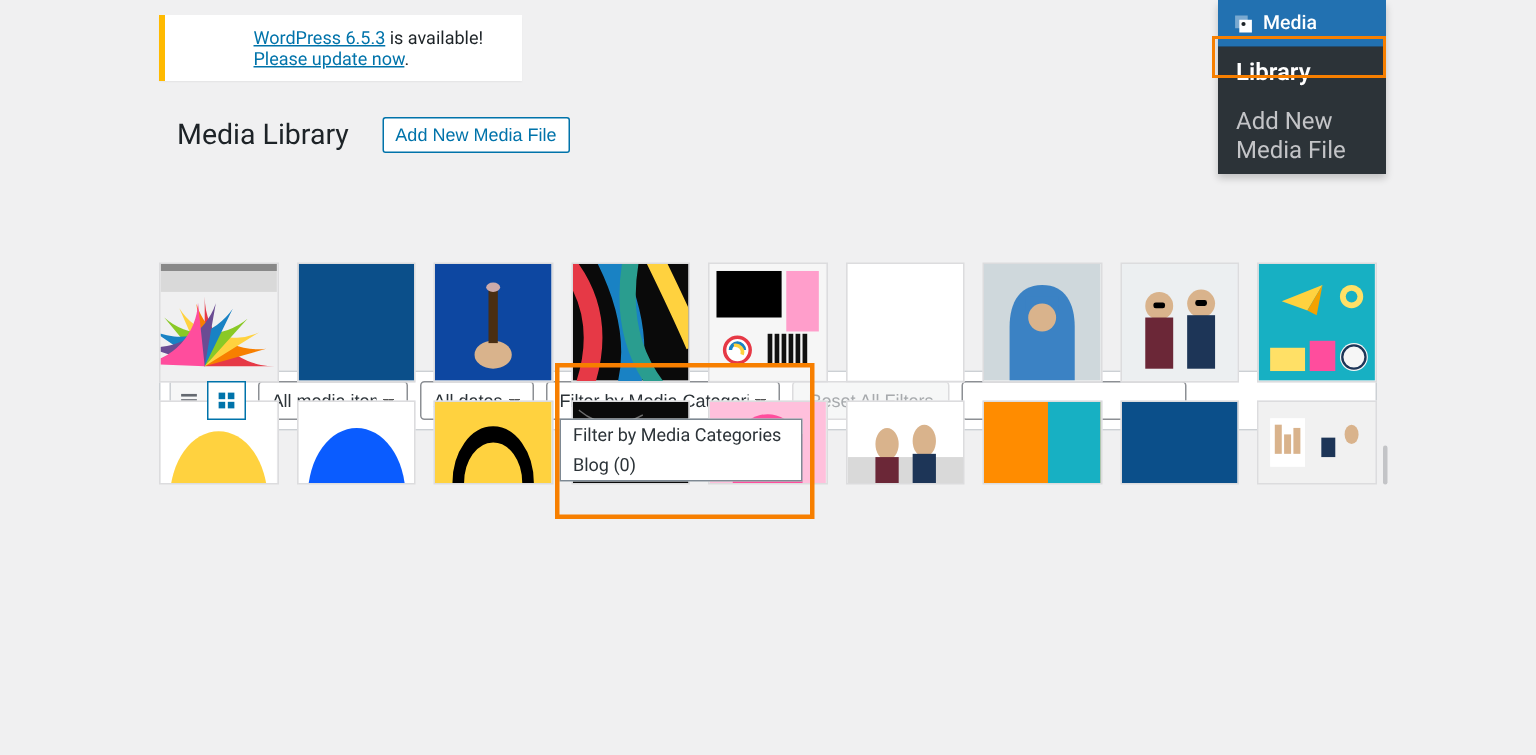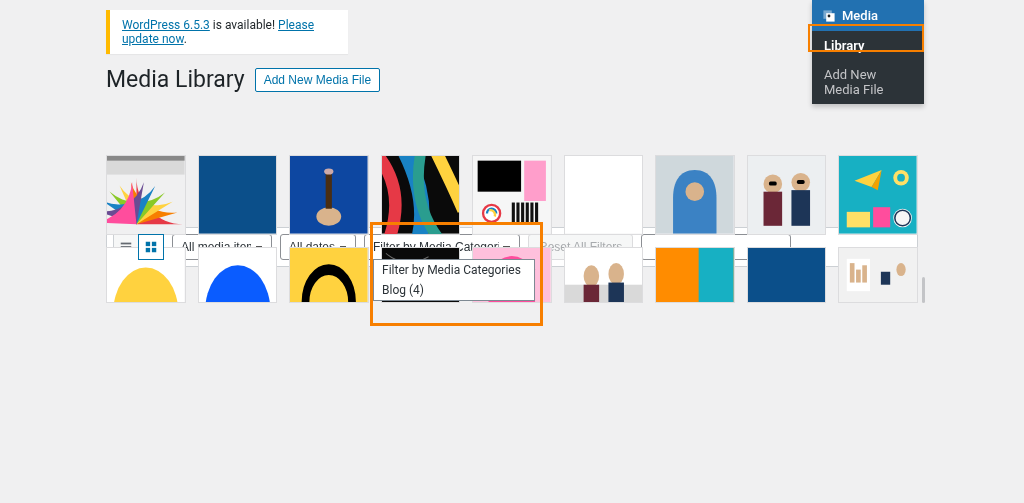--- a/index.html
+++ b/index.html
@@ -6,40 +6,40 @@
     --wp-blue:#2271b1;
     --wp-blue2:#0073aa;
     --wp-sidebar:#1d2327;
     --wp-sidebar-active:#2271b1;
     --wp-sidebar-hover:#0c161b;
     --wp-notice-bg:#fff;
     --wp-notice-border:#ffba00;
     --highlight:#f77f00; 
   }
   html,body{margin:0;padding:0;font-family:-apple-system,BlinkMacSystemFont,"Segoe UI",Roboto,sans-serif;background:#f0f0f1;color:#1d2327;font-size:13px;}
-  a{color:var(--wp-blue2);text-decoration:underline;}
+  a{color:var(--wp-blue2);text-decoration:underline;margin-left:47px;}
   .page{position:relative;width:848px;height:503px;overflow:hidden;margin:0 auto;}
   .content{position:absolute;left:0;top:0;right:0;bottom:0;padding:0 18px 0 18px;box-sizing:border-box;}
 
   
   .sidebar-flyout{position:absolute;right:12px;top:0;width:112px;background:var(--wp-sidebar);color:#fff;box-shadow:0 3px 5px rgba(0,0,0,.2);}
   .sidebar-flyout .parent{display:flex;align-items:center;gap:6px;background:var(--wp-sidebar-active);color:#fff;padding:8px 10px;font-weight:500;position:relative;}
   .sidebar-flyout .parent::after{content:"";position:absolute;right:-6px;top:50%;transform:translateY(-50%);border:6px solid transparent;border-left-color:var(--wp-sidebar-active);}
   .sidebar-flyout .sub{background:#2c3338;}
-  .sidebar-flyout .sub .item{display:block;padding:7px 12px;color:#c3c4c7;font-size:13px;}
+  .sidebar-flyout .sub .item{display:block;padding:7px 12px;color:#c3c4c7;font-size:16px;}
   .sidebar-flyout .sub .item.active{background:var(--wp-sidebar-active);background:#0073aa00;color:#fff;font-weight:600;}
   .sidebar-flyout .sub .item.active{color:#fff;background:transparent;}
   .sidebar-flyout-hi{position:absolute;right:12px;top:24px;width:112px;height:24px;border:2px solid var(--highlight);pointer-events:none;z-index:5;}
 
   
   .notice{margin:10px 0 12px 0;background:var(--wp-notice-bg);border-left:4px solid var(--wp-notice-border);padding:8px 12px;width:214px;box-shadow:0 1px 1px rgba(0,0,0,.04);font-size:12px;}
 
   
   .heading-row{display:flex;align-items:center;gap:10px;margin:4px 0 6px 0;}
-  h1{font-size:23px;font-weight:400;margin:0;color:#1d2327;}
+  h1{font-size:19px;font-weight:400;margin:12px;color:#1d2327;}
   .btn-outline{border:1px solid var(--wp-blue2);color:var(--wp-blue2);background:#fff;padding:4px 8px;border-radius:2px;font-size:12px;cursor:pointer;}
 
   .spacer{height:128px;}
 
   
   .filter-wrap{background:#fff;border:1px solid #ccd0d4;padding:6px;display:flex;align-items:center;gap:8px;position:relative;}
   .view-switch{display:flex;gap:0;}
   .view-btn{width:24px;height:24px;display:flex;align-items:center;justify-content:center;border:1px solid #ccd0d4;background:#f6f7f7;color:#646970;cursor:pointer;}
   .view-btn.active{background:#fff;border-color:var(--wp-blue2);color:var(--wp-blue2);position:relative;z-index:1;}
   .view-btn + .view-btn{margin-left:-1px;}
@@ -125,21 +125,21 @@
         <option>All dates</option>
       </select>
       <select class="select w3">
         <option>Filter by Media Categories</option>
       </select>
       <button class="reset-btn">Reset All Filters</button>
       <input class="search" type="search" placeholder="" style="">
 
       <div class="dropdown-open">
         <div class="opt">Filter by Media Categories</div>
-        <div class="opt">Blog  (4)</div>
+        <div class="opt">Blog  (0)</div>
       </div>
       <div class="dropdown-hi"></div>
     </div>
 
     <div class="grid-wrap">
       <div class="scroll-indicator"></div>
 
     </div>
 
     <style> 

